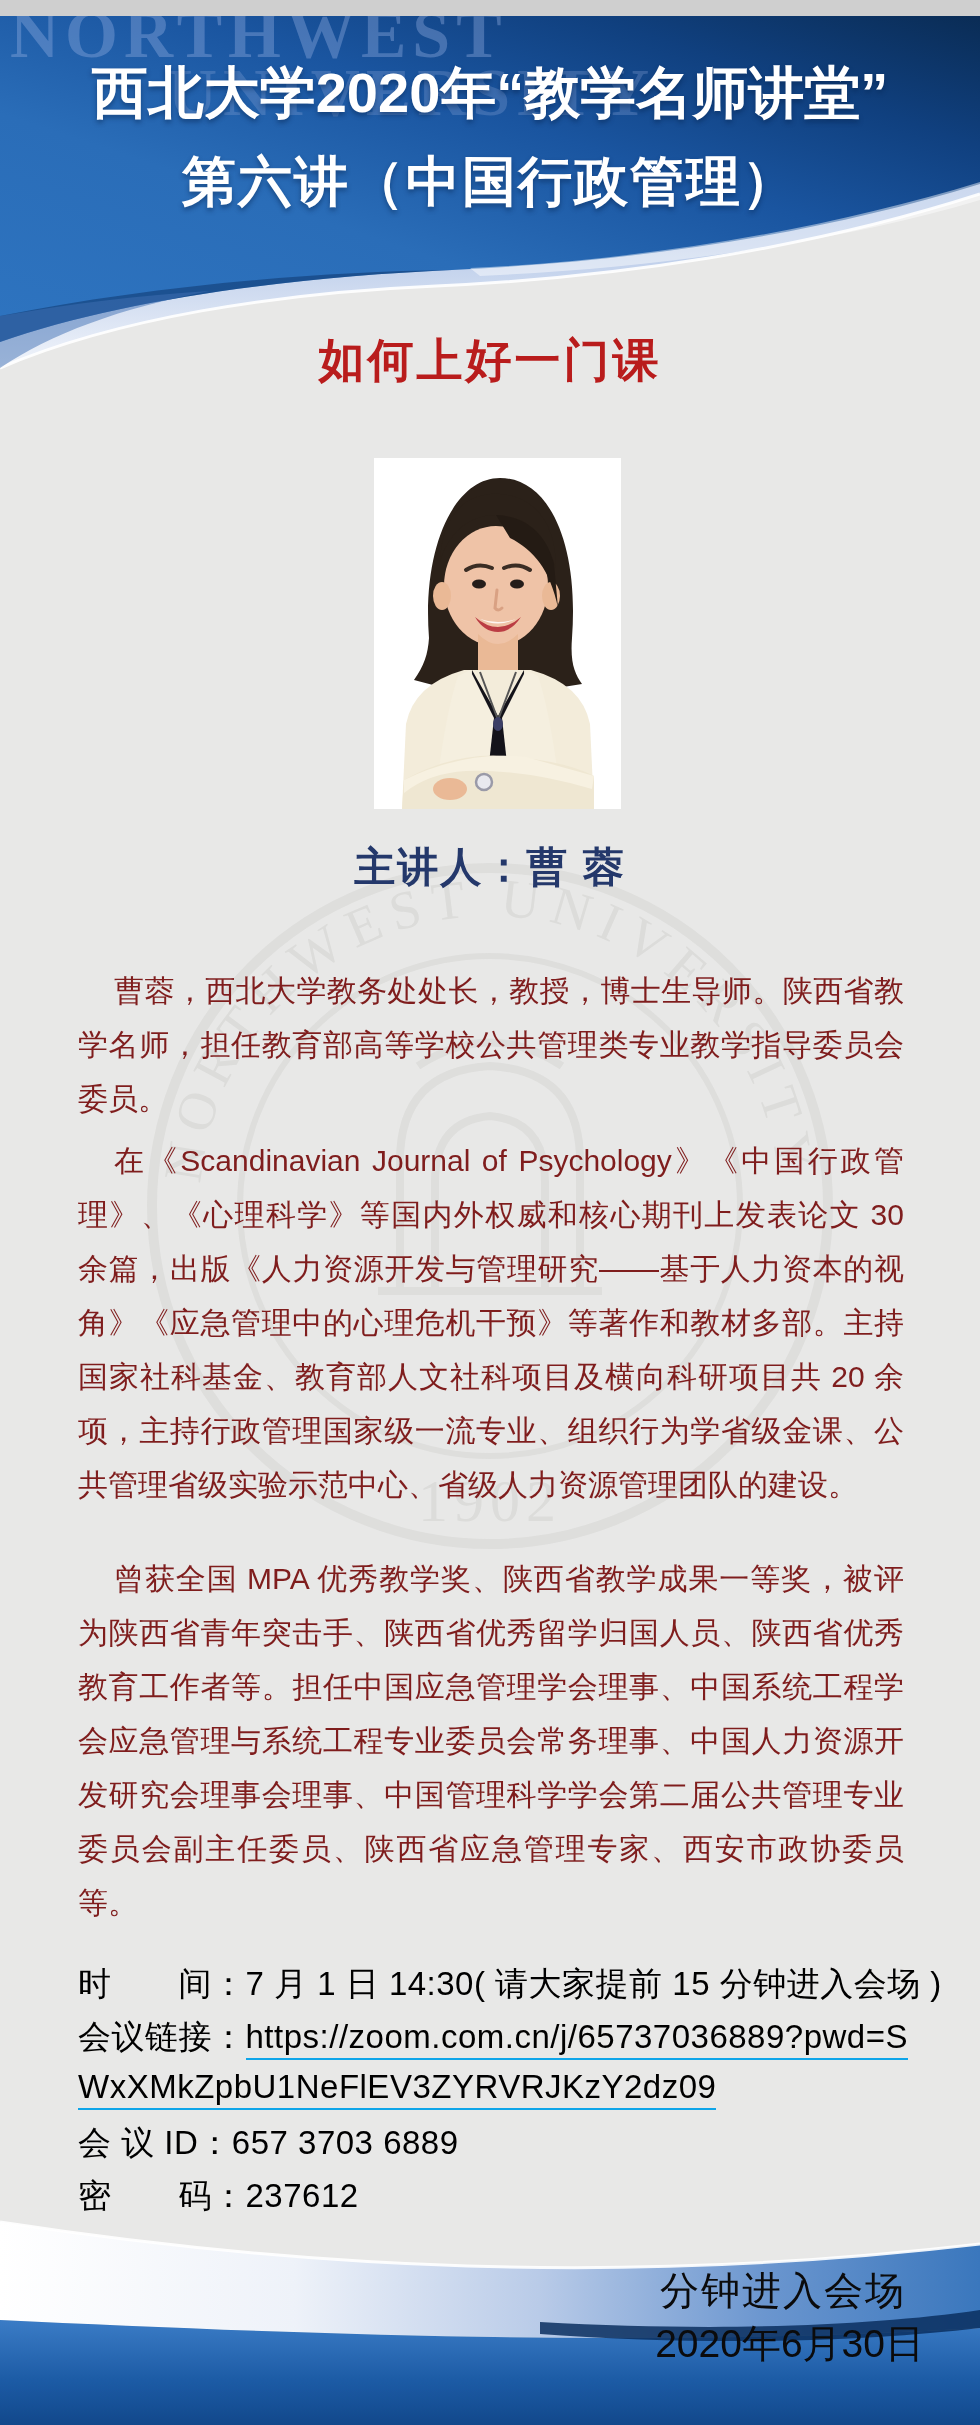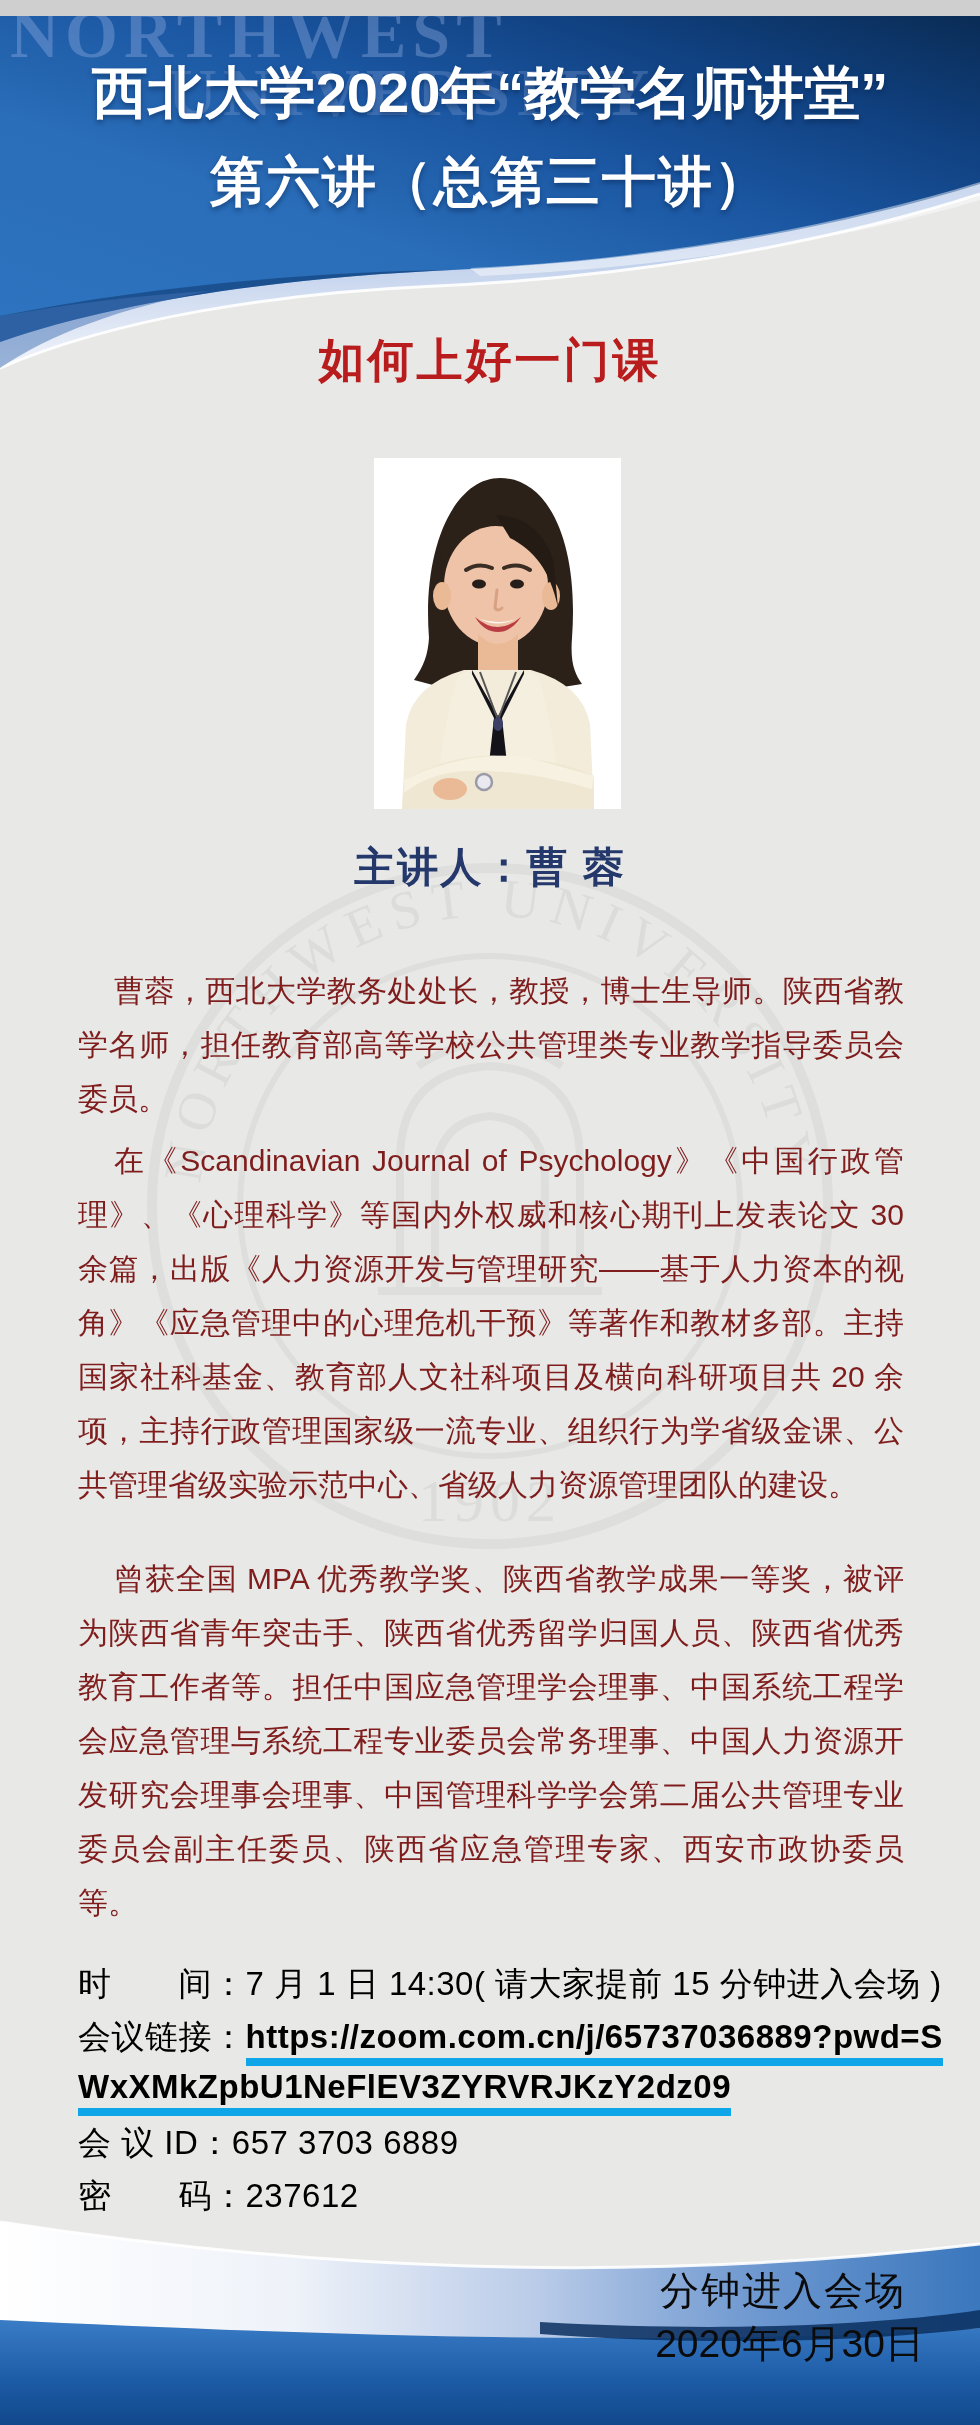--- a/index.html
+++ b/index.html
@@ -43,22 +43,22 @@
   }
   .bio p{margin:0;text-indent:36px;}
   .bio p + p{margin-top:8px;}
   .bio p.p3{margin-top:40px;}
   
   .mrow{
     position:absolute;left:78px;width:840px;height:53px;
     font-size:33px;color:#000;white-space:nowrap;letter-spacing:.5px;
   }
   .zlink{
-    color:#000;text-decoration:none;border-bottom:8px solid #0ea5e9;
-    padding-bottom:3px;cursor:pointer;font-weight:bold;
+    color:#000;text-decoration:none;border-bottom:2px solid #0ea5e9;
+    padding-bottom:3px;cursor:pointer;
   }
   
   .footer svg{position:absolute;left:0;top:2190px;}
   .foot-org,.foot-date{
     position:absolute;color:#0b0b0c;font-size:39px;white-space:nowrap;z-index:5;
   }
   .foot-org{top:2248px;right:74px;letter-spacing:2px;}
   .foot-date{top:2301px;right:56px;}
 </style>
 </head>
@@ -87,21 +87,21 @@
       <path d="M0,0 H980 V168 C812,220 628,246 452,254 C292,261 118,284 0,326 Z" fill="url(#gMain)"></path>
       <path d="M470,252 C650,244 830,212 980,166 L980,184 C840,226 660,252 480,260 Z" fill="#ffffff" opacity="0.45"></path>
       <path d="M0,326 C118,284 292,261 452,254 C300,256 140,272 0,300 Z" fill="#0b3166" opacity="0.5"></path>
       <path d="M0,300 C70,288 140,279 210,275 C120,292 50,318 0,352 Z" fill="#3f6fb4" opacity="0.5"></path>
     </svg>
     <div class="hdr-wm">
       <div>NORTHWEST</div>
       <div class="wm2">UNIVERSITY</div>
     </div>
     <div class="hdr-title1">西北大学2020年“教学名师讲堂”</div>
-    <div class="hdr-title2">第六讲（总第三十讲）</div>
+    <div class="hdr-title2">第六讲（中国行政管理）</div>
   </div>
 
   <svg class="seal" width="980" height="700" viewBox="0 0 980 700">
     <defs>
       <path id="sealTopArc" d="M 200,345 A 290,290 0 0 1 780,345"></path>
     </defs>
     <g stroke="#dbdbd9" fill="none">
       <circle cx="490" cy="345" r="338" stroke-width="10"></circle>
       <circle cx="490" cy="345" r="250" stroke-width="6"></circle>
     </g>

